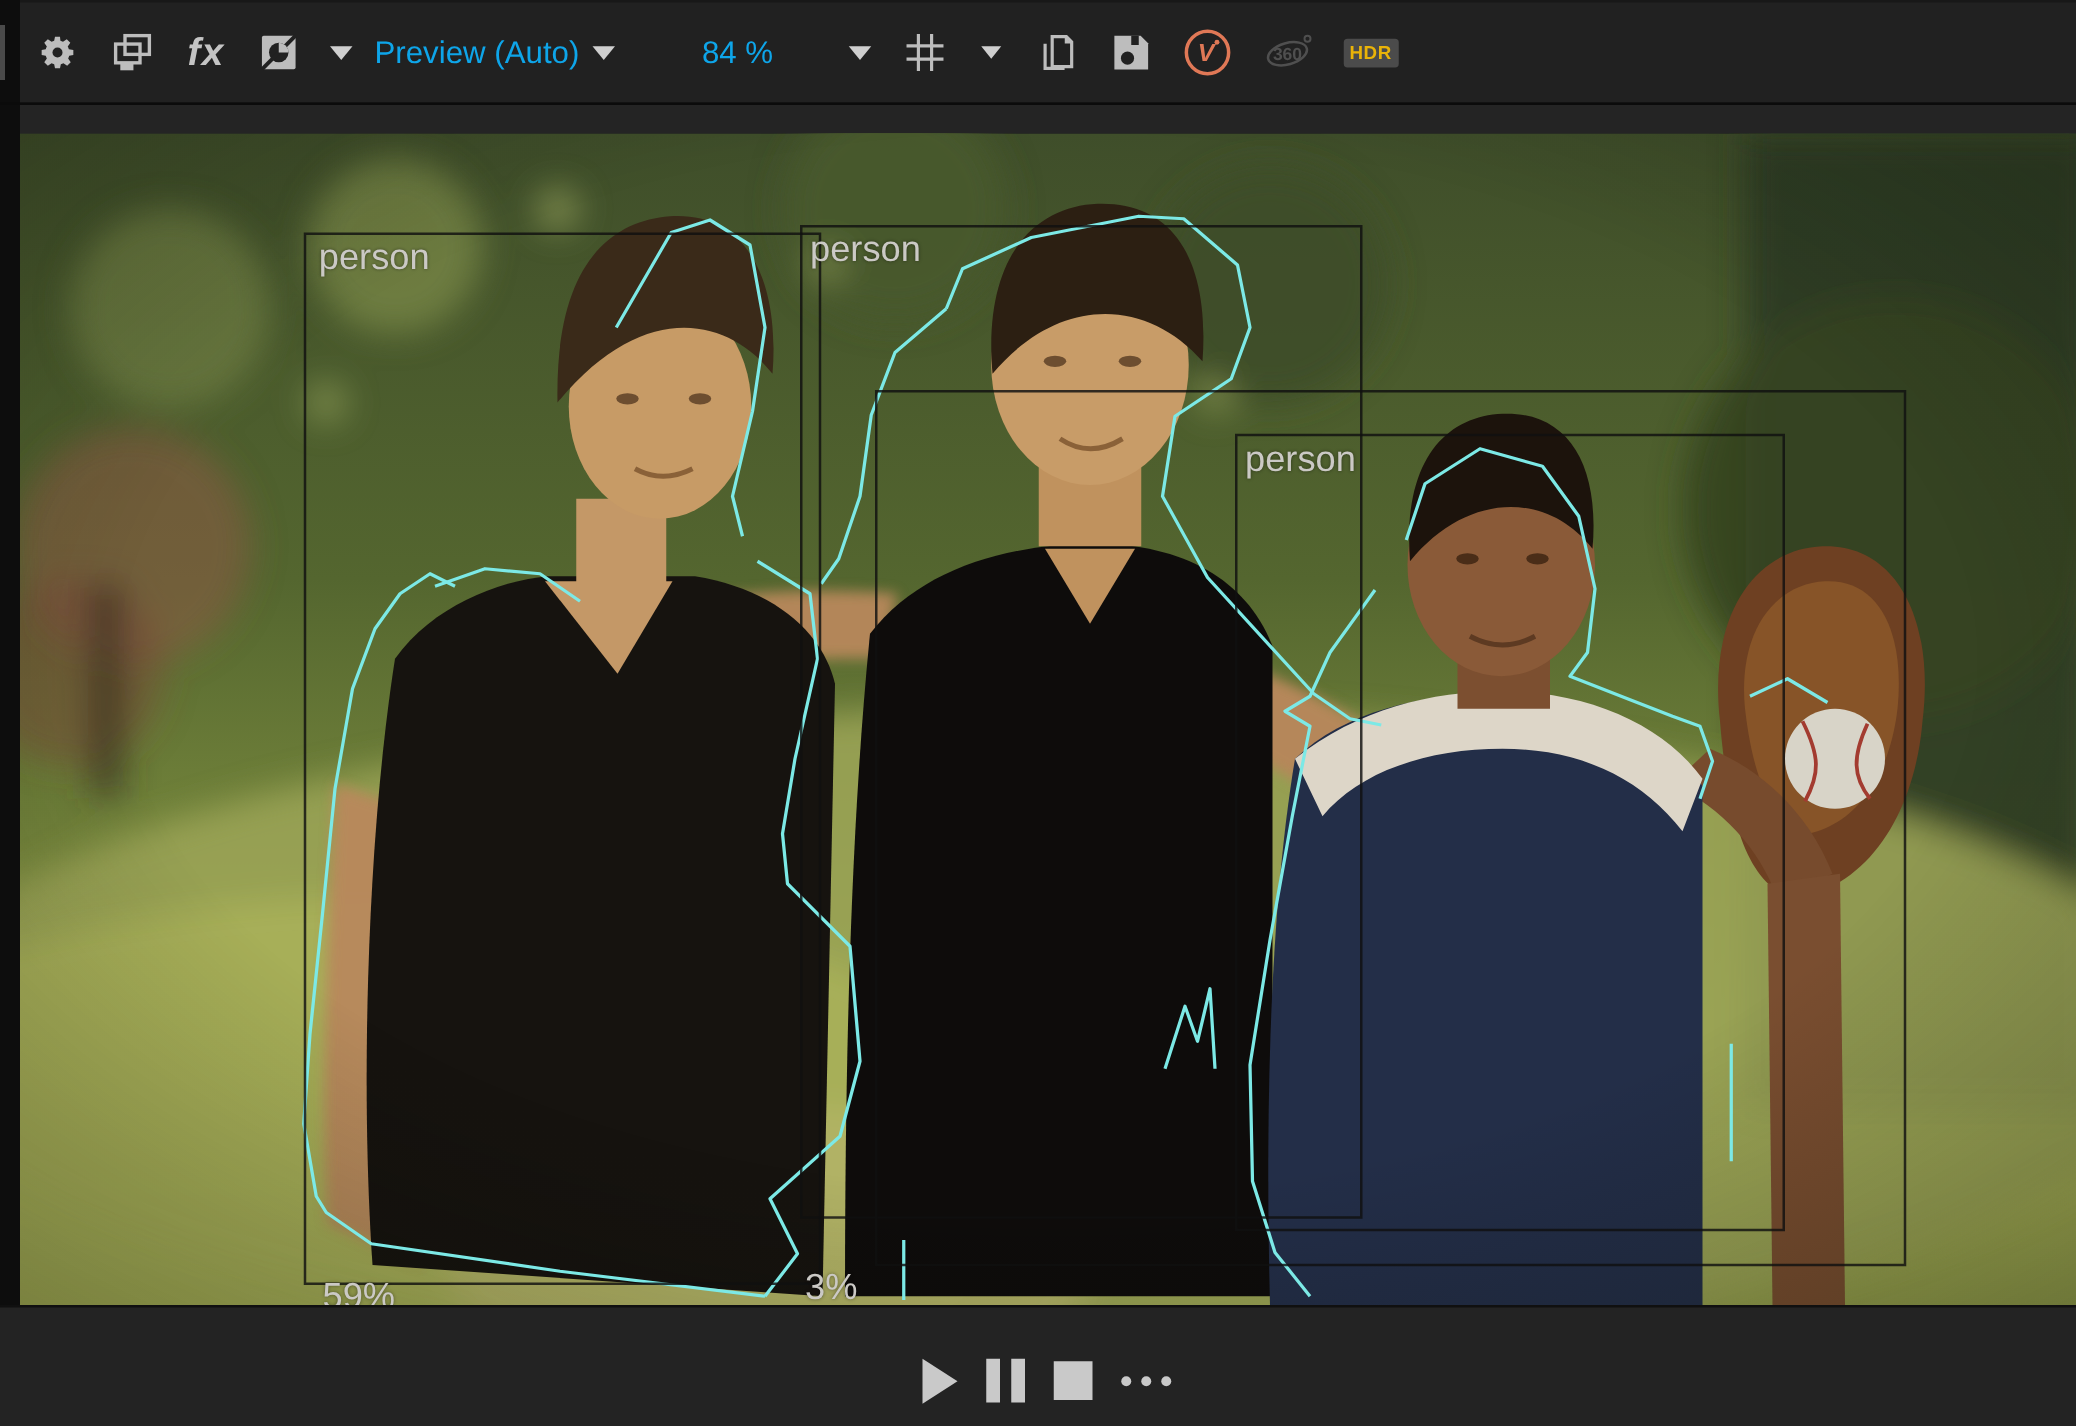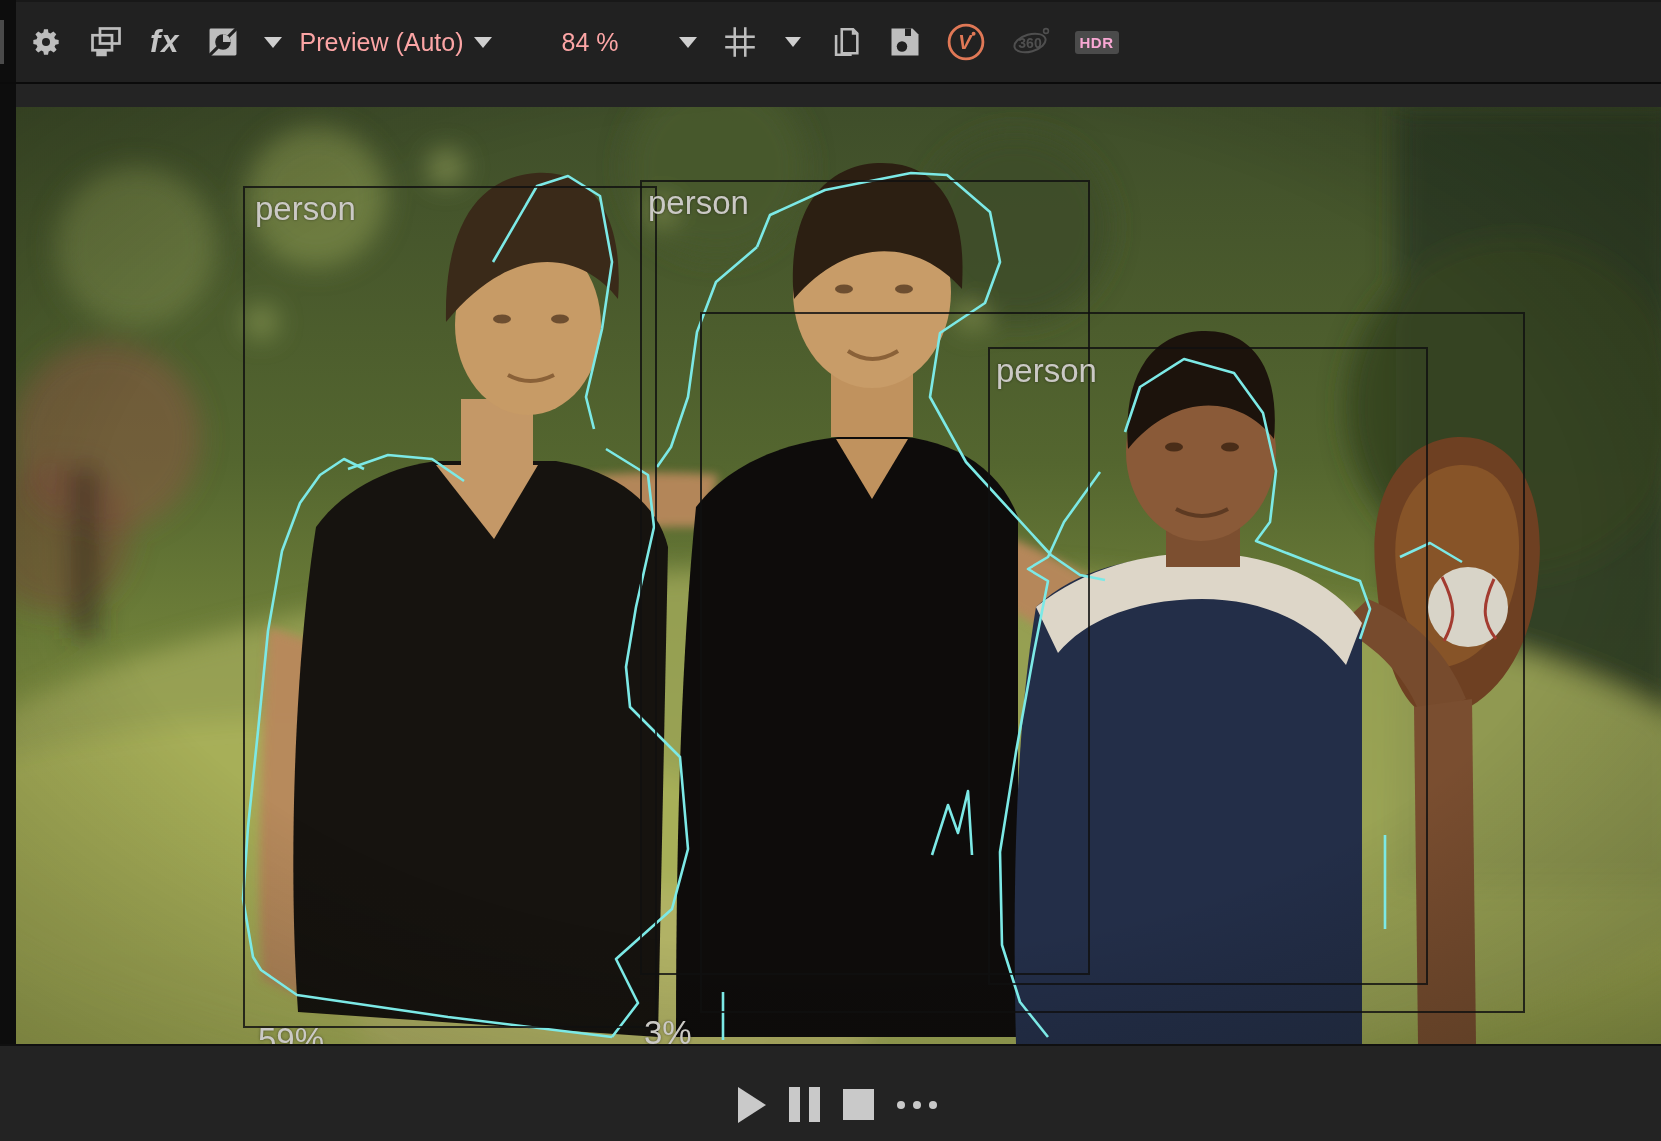--- a/index.html
+++ b/index.html
@@ -9,33 +9,33 @@
   
   .left-strip{position:absolute;left:0;top:0;width:16px;height:1141px;background:#0d0d0d;}
   .left-notch{position:absolute;left:0;top:20px;width:4px;height:44px;background:#4a4a4a;}
 
   
   .toolbar{position:absolute;left:16px;top:0;width:1645px;height:82px;background:#212121;
     border-top:2px solid #181818;display:flex;align-items:center;box-sizing:border-box;text-align:right;}
   .toolbar-divider{position:absolute;left:0;top:82px;width:1661px;height:2px;background:#0b0b0b;}
   .gap-strip{position:absolute;left:16px;top:84px;width:1645px;height:23px;background:#242424;}
   .tb-btn{display:flex;align-items:center;justify-content:center;cursor:default;flex:none;}
-  .tb-text{color:#fca5a5;font-size:25px;white-space:nowrap;}
+  .tb-text{color:#0ea5e9;font-size:25px;white-space:nowrap;}
   .caret{width:0;height:0;border-left:9px solid transparent;border-right:9px solid transparent;
     border-top:11px solid #cfcfcf;}
   .fx{color:#c4c4c4;font-size:31px;font-style:italic;font-weight:bold;letter-spacing:1px;}
-  .hdr-badge{background:#4b4b4b;color:#f9a8d4;font-weight:bold;font-size:15px;
+  .hdr-badge{background:#4b4b4b;color:#eab308;font-weight:bold;font-size:15px;
     padding:3px 5px;border-radius:3px;letter-spacing:.5px;}
 
   
   .viewer{position:absolute;left:16px;top:107px;width:1645px;height:937px;overflow:hidden;background:#42512c;}
   .photo,.masks,.overlay{position:absolute;left:0;top:0;width:1645px;height:937px;}
   .overlay{pointer-events:none;}
   .det-box{position:absolute;border:2px solid rgba(16,16,16,0.82);box-sizing:border-box;}
-  .det-text{position:absolute;color:#cbc9c5;font-size:33px;line-height:1.1;
+  .det-text{position:absolute;color:#cbc9c5;font-size:29px;line-height:1.1;
     text-shadow:0 0 3px rgba(0,0,0,.45);white-space:nowrap;}
 
   
   .transport{position:absolute;left:0;top:1044px;width:1661px;height:97px;background:#232323;
     border-top:2px solid #101010;display:flex;align-items:center;justify-content:center;box-sizing:border-box;}
   .transport-inner{display:flex;align-items:center;gap:23px;transform:translateY(11px);margin-left:14px;}
   .t-btn{display:flex;align-items:center;cursor:default;}
   .play-tri{width:0;height:0;border-left:28px solid #c9c9c9;border-top:18px solid transparent;
     border-bottom:18px solid transparent;}
   .pause-bars{display:flex;gap:9px;}

